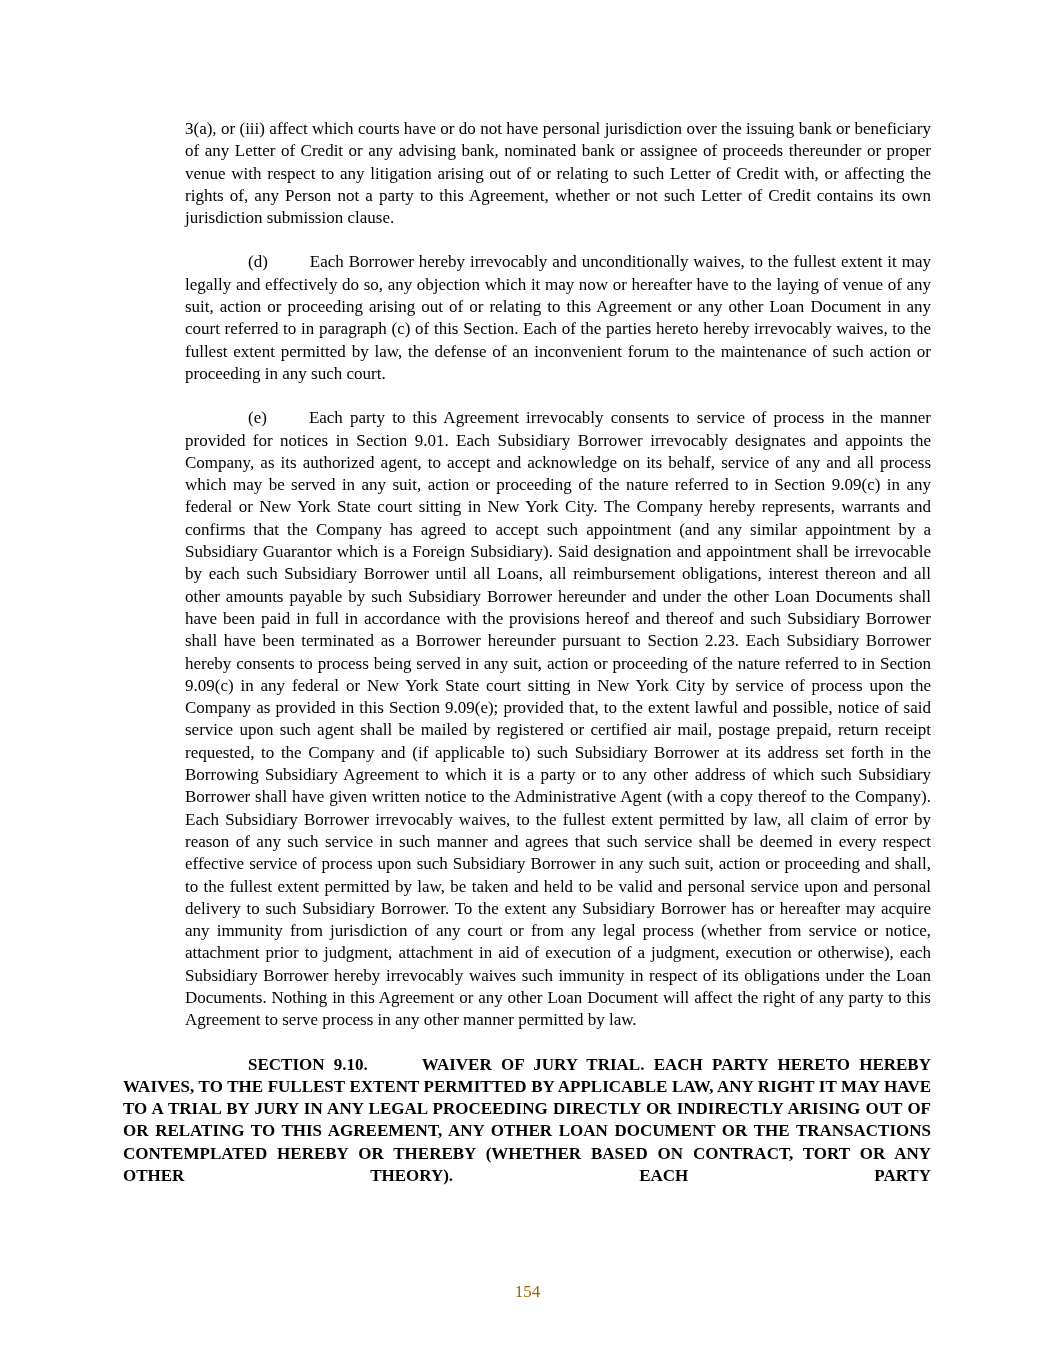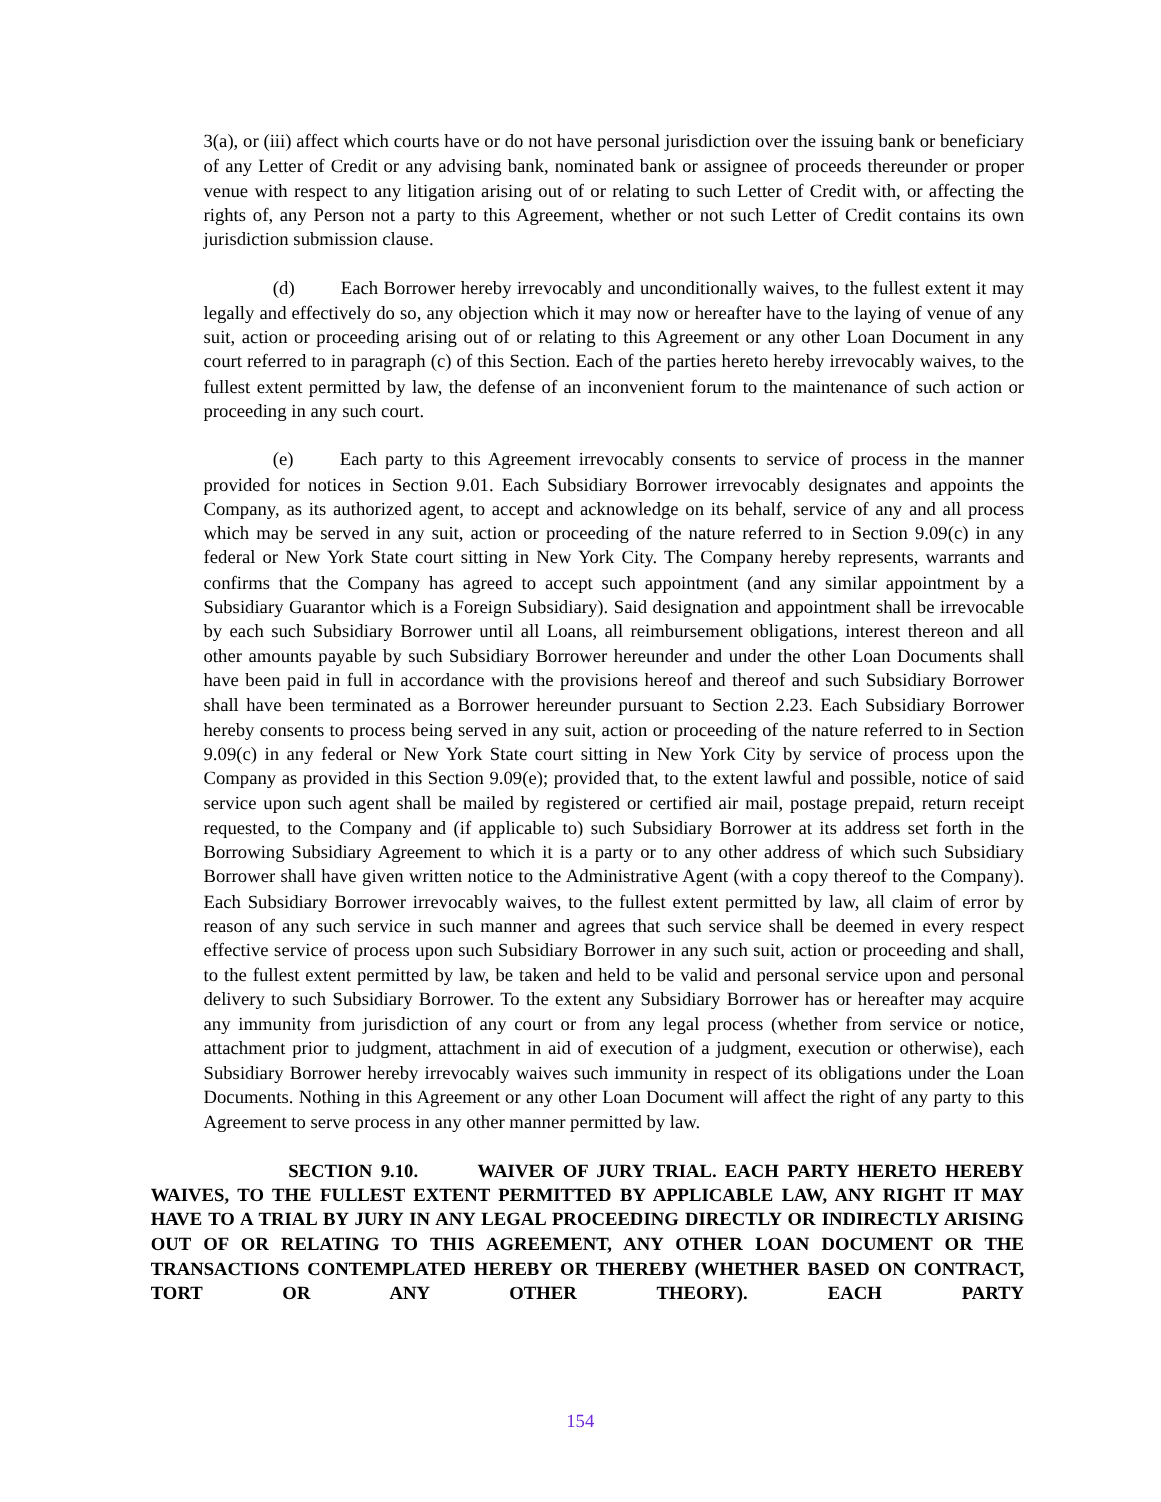--- a/index.html
+++ b/index.html
@@ -30,38 +30,38 @@
     text-align: justify;
     color: #000;
   }
   .para.body {
     margin-left: 62px;
   }
   .para.indent {
     text-indent: 63px;
   }
   .para.section {
-    margin-left: 14px;
+    margin-left: 0;
     text-indent: 125px;
     text-align-last: justify;
   }
   .run.bold { font-weight: bold; }
   .run.underline { }
   .tab {
     display: inline-block;
     height: 1px;
   }
   .page-number {
     position: absolute;
     top: 1282px;
     left: 0;
     width: 100%;
     text-align: center;
     font-size: 17px;
-    color: #6d28d9;
+    color: #a16207;
   }
 </style>
 </head>
 <body>
 
 <div class="page">
   <div class="doc-body" id="doc-body">
       <p class="para body"><span class="run">3(a), or (iii) affect which courts have or do not have personal jurisdiction over the issuing bank or beneficiary of any Letter of Credit or any advising bank, nominated bank or assignee of proceeds thereunder or proper venue with respect to any litigation arising out of or relating to such Letter of Credit with, or affecting the rights of, any Person not a party to this Agreement, whether or not such Letter of Credit contains its own jurisdiction submission clause.</span></p>
       <p class="para body indent"><span class="run">(d)</span><span class="tab" style="width: 42px;"></span><span class="run">Each Borrower hereby irrevocably and unconditionally waives, to the fullest extent it may legally and effectively do so, any objection which it may now or hereafter have to the laying of venue of any suit, action or proceeding arising out of or relating to this Agreement or any other Loan Document in any court referred to in paragraph (c) of this Section.  Each of the parties hereto hereby irrevocably waives, to the fullest extent permitted by law, the defense of an inconvenient forum to the maintenance of such action or proceeding in any such court.</span></p>
       <p class="para body indent"><span class="run">(e)</span><span class="tab" style="width: 42px;"></span><span class="run">Each party to this Agreement irrevocably consents to service of process in the manner provided for notices in Section 9.01.  Each Subsidiary Borrower irrevocably designates and appoints the Company, as its authorized agent, to accept and acknowledge on its behalf, service of any and all process which may be served in any suit, action or proceeding of the nature referred to in Section 9.09(c) in any federal or New York State court sitting in New York City.  The Company hereby represents, warrants and confirms that the Company has agreed to accept such appointment (and any similar appointment by a Subsidiary Guarantor which is a Foreign Subsidiary).  Said designation and appointment shall be irrevocable by each such Subsidiary Borrower until all Loans, all reimbursement obligations, interest thereon and all other amounts payable by such Subsidiary Borrower hereunder and under the other Loan Documents shall have been paid in full in accordance with the provisions hereof and thereof and such Subsidiary Borrower shall have been terminated as a Borrower hereunder pursuant to Section 2.23.  Each Subsidiary Borrower hereby consents to process being served in any suit, action or proceeding of the nature referred to in Section 9.09(c) in any federal or New York State court sitting in New York City by service of process upon the Company as provided in this Section 9.09(e); </span><span class="run underline">provided</span><span class="run"> that, to the extent lawful and possible, notice of said service upon such agent shall be mailed by registered or certified air mail, postage prepaid, return receipt requested, to the Company and (if applicable to) such Subsidiary Borrower at its address set forth in the Borrowing Subsidiary Agreement to which it is a party or to any other address of which such Subsidiary Borrower shall have given written notice to the Administrative Agent (with a copy thereof to the Company).  Each Subsidiary Borrower irrevocably waives, to the fullest extent permitted by law, all claim of error by reason of any such service in such manner and agrees that such service shall be deemed in every respect effective service of process upon such Subsidiary Borrower in any such suit, action or proceeding and shall, to the fullest extent permitted by law, be taken and held to be valid and personal service upon and personal delivery to such Subsidiary Borrower.  To the extent any Subsidiary Borrower has or hereafter may acquire any immunity from jurisdiction of any court or from any legal process (whether from service or notice, attachment prior to judgment, attachment in aid of execution of a judgment, execution or otherwise), each Subsidiary Borrower hereby irrevocably waives such immunity in respect of its obligations under the Loan Documents.  Nothing in this Agreement or any other Loan Document will affect the right of any party to this Agreement to serve process in any other manner permitted by law.</span></p>

